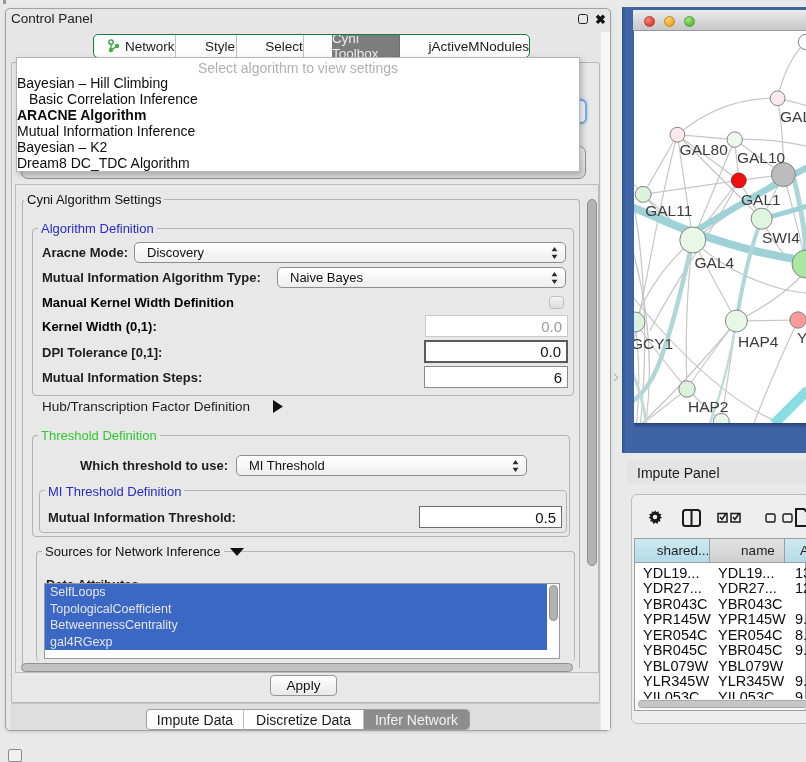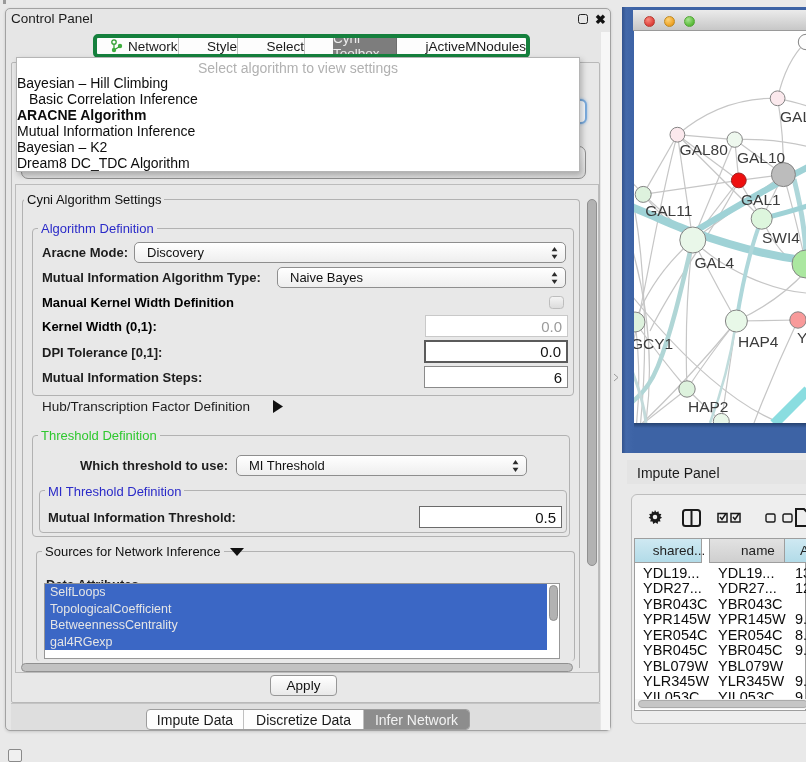--- a/index.html
+++ b/index.html
@@ -9,21 +9,21 @@
 
 
 #cp { left:5px; top:8px; width:606px; height:723px; background:#e6e6e6;
   border:1px solid #a2a2a2; border-radius:5px; box-shadow:0 1px 3px rgba(0,0,0,0.15); }
 #cp-title { left:11px; top:11px; font-size:13.5px; color:#1c1c1c; }
 #cp-float { left:578px; top:14px; width:10px; height:10px; border:1.6px solid #222; border-radius:2.5px; }
 #cp-close { left:595px; top:12px; font-size:13px; font-weight:bold; color:#111; }
 
 
 #toptabs { left:93px; top:34px; width:437px; height:24px; background:#fdfdfd;
-  border:4px solid #15803d; border-radius:5px; display:flex; overflow:hidden;gap:28px; }
+  border:1px solid #15803d; border-radius:5px; display:flex; overflow:hidden;gap:28px; }
 #toptabs .seg { height:100%; display:flex; align-items:center; justify-content:center;
   font-size:13.5px; color:#1a1a1a; border-right:1px solid #c0c0c0; }
 #toptabs .seg:last-child { border-right:none; }
 #toptabs .sel { background:#7d7d7d; color:#ececec; border-right-color:#6e6e6e; }
 
 
 #inner { left:11px; top:62px; width:589px; height:641px; border:1px solid #b8b8b8;
   background:#e8e8e8; border-radius:2px; }
 
 
@@ -358,21 +358,21 @@
   </svg>
   <svg class="abs" style="left:765px; top:513px;" width="28" height="10" viewBox="0 0 28 10">
     <rect x="1" y="1" width="9" height="8" rx="1.5" fill="none" stroke="#1a1a1a" stroke-width="1.4"></rect>
     <rect x="18" y="1" width="9" height="8" rx="1.5" fill="none" stroke="#1a1a1a" stroke-width="1.4"></rect>
   </svg>
   <svg class="abs" style="left:795px; top:508px;" width="14" height="19" viewBox="0 0 14 19">
     <path d="M1 1 L9 1 L13 5 L13 18 L1 18 Z" fill="none" stroke="#1a1a1a" stroke-width="2"></path>
   </svg>
 </div>
 <div class="abs" id="tp-table"></div>
-<div class="abs th" style="left:634px; width:68px; background:linear-gradient(#cfe9f2,#b2dbe8);">shared...</div>
+<div class="abs th" style="left:634px; width:76px; background:linear-gradient(#cfe9f2,#b2dbe8);">shared...</div>
 <div class="abs th" style="left:709px; width:76px; background:linear-gradient(#e2e2e2,#cfcfcf);">name</div>
 <div class="abs th" style="left:784px; width:27px; background:linear-gradient(#cfe9f2,#b2dbe8); justify-content:flex-start; padding-left:15px;">A</div>
 <div id="tp-rows">
   <div class="abs trow" style="left:643px; top:565px;">YDL19...</div>
     <div class="abs trow" style="left:718px; top:565px;">YDL19...</div>
     <div class="abs trow" style="left:795px; top:565px;">13</div>
   <div class="abs trow" style="left:643px; top:580px;">YDR27...</div>
     <div class="abs trow" style="left:718px; top:580px;">YDR27...</div>
     <div class="abs trow" style="left:795px; top:580px;">12</div>
   <div class="abs trow" style="left:643px; top:596px;">YBR043C</div>

